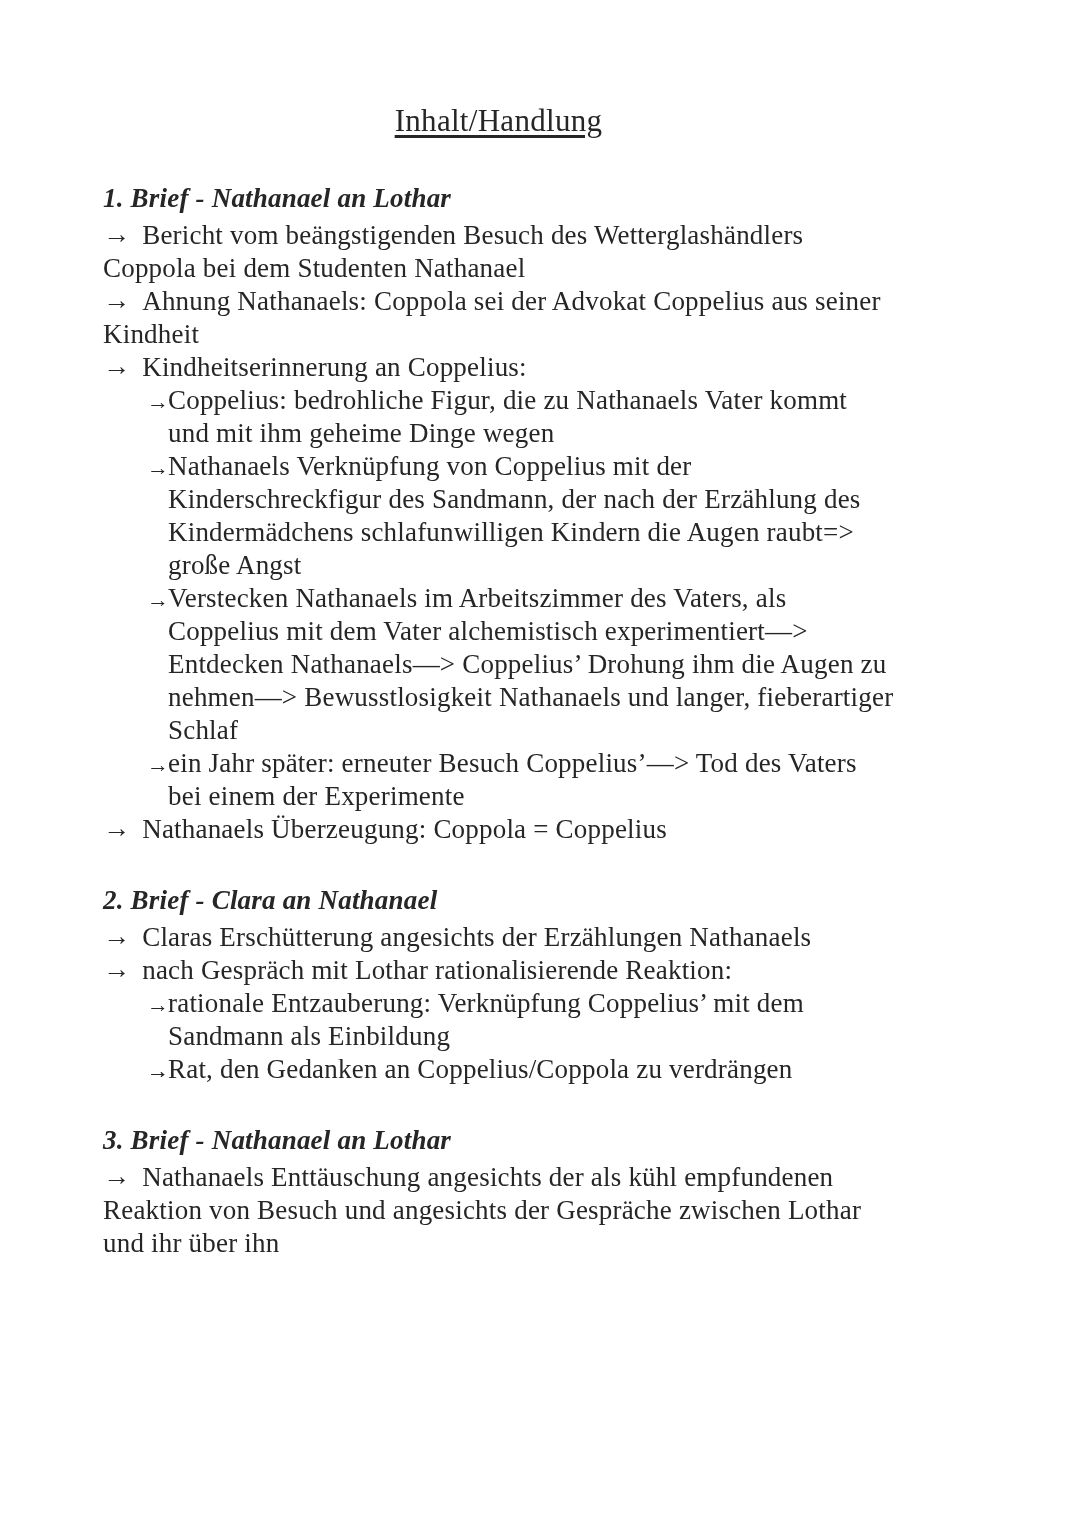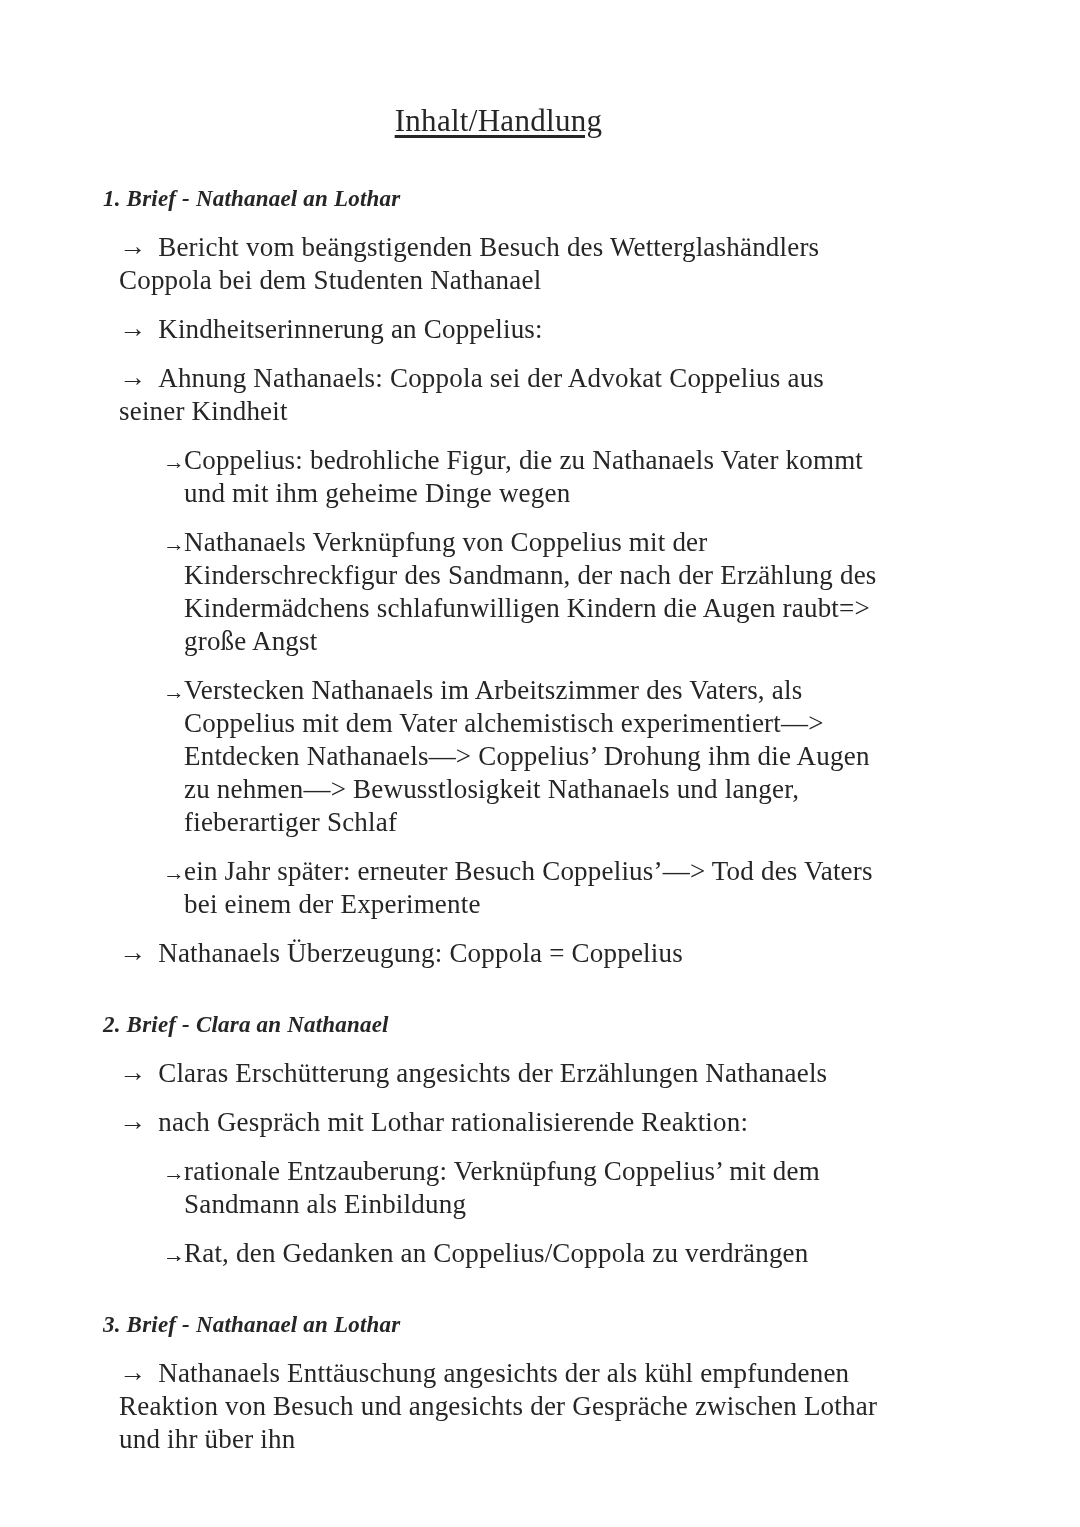--- a/index.html
+++ b/index.html
@@ -26,35 +26,35 @@
   }
   .doc-title {
     display: inline-block;
     font-size: 31px;
     line-height: 38px;
     text-decoration: underline;
     text-underline-offset: 4px;
     letter-spacing: 0.3px;
   }
   .section-heading {
-    font-size: 23px;
+    font-size: 27px;
     line-height: 33px;
     font-weight: bold;
     font-style: italic;
     margin: 38px 0 4px 0;
     letter-spacing: 0.2px;
   }
   .section:first-of-type .section-heading {
     margin-top: 42px;
   }
   .item {
     font-size: 27px;
     line-height: 33px;
     letter-spacing: 0.2px;
-    margin: 16px;
+    margin: 0;
   }
   .item.l1 .arrow {
     display: inline-block;
     margin-right: 12px;
     transform: translateY(-1px);
   }
   .item.l2 {
     position: relative;
     padding-left: 65px;
   }
@@ -69,22 +69,22 @@
 <body style="color: rgb(38, 38, 38); background: rgb(255, 255, 255);">
 
 <div class="page">
   <div class="title-row">
     <span class="doc-title">Inhalt/Handlung</span>
   </div>
   <div id="sections">
       <section class="section">
         <div class="section-heading">1. Brief - Nathanael an Lothar</div>
         <div class="item l1"><span class="arrow">→</span><span class="item-text">Bericht vom beängstigenden Besuch des Wetterglashändlers Coppola bei dem Studenten Nathanael</span></div>
+        <div class="item l1"><span class="arrow">→</span><span class="item-text">Ahnung Nathanaels: Coppola sei der Advokat Coppelius aus seiner Kindheit</span></div>
         <div class="item l1"><span class="arrow">→</span><span class="item-text">Kindheitserinnerung an Coppelius:</span></div>
-        <div class="item l1"><span class="arrow">→</span><span class="item-text">Ahnung Nathanaels: Coppola sei der Advokat Coppelius aus seiner Kindheit</span></div>
         <div class="item l2"><span class="arrow">→</span><span class="item-text">Coppelius: bedrohliche Figur, die zu Nathanaels Vater kommt und mit ihm geheime Dinge wegen</span></div>
         <div class="item l2"><span class="arrow">→</span><span class="item-text">Nathanaels Verknüpfung von Coppelius mit der Kinderschreckfigur des Sandmann, der nach der Erzählung des Kindermädchens schlafunwilligen Kindern die Augen raubt=&gt; große Angst</span></div>
         <div class="item l2"><span class="arrow">→</span><span class="item-text">Verstecken Nathanaels im Arbeitszimmer des Vaters, als Coppelius mit dem Vater alchemistisch experimentiert—&gt; Entdecken Nathanaels—&gt; Coppelius’ Drohung ihm die Augen zu nehmen—&gt; Bewusstlosigkeit Nathanaels und langer, fieberartiger Schlaf</span></div>
         <div class="item l2"><span class="arrow">→</span><span class="item-text">ein Jahr später: erneuter Besuch Coppelius’—&gt; Tod des Vaters bei einem der Experimente</span></div>
         <div class="item l1"><span class="arrow">→</span><span class="item-text">Nathanaels Überzeugung: Coppola = Coppelius</span></div>
       </section>
       <section class="section">
         <div class="section-heading">2. Brief - Clara an Nathanael</div>
         <div class="item l1"><span class="arrow">→</span><span class="item-text">Claras Erschütterung angesichts der Erzählungen Nathanaels</span></div>
         <div class="item l1"><span class="arrow">→</span><span class="item-text">nach Gespräch mit Lothar rationalisierende Reaktion:</span></div>

